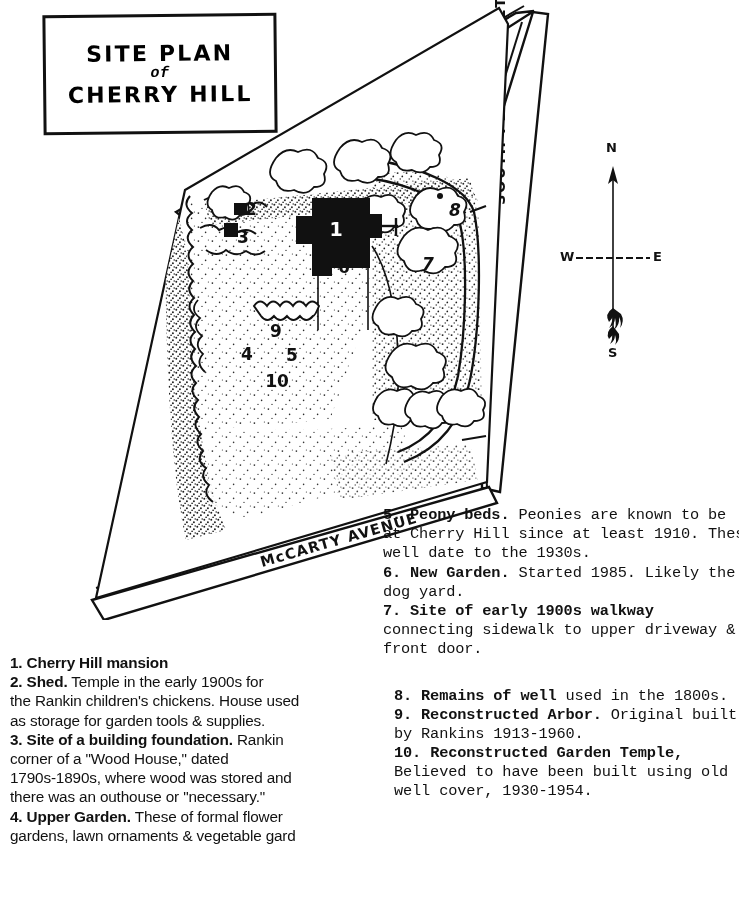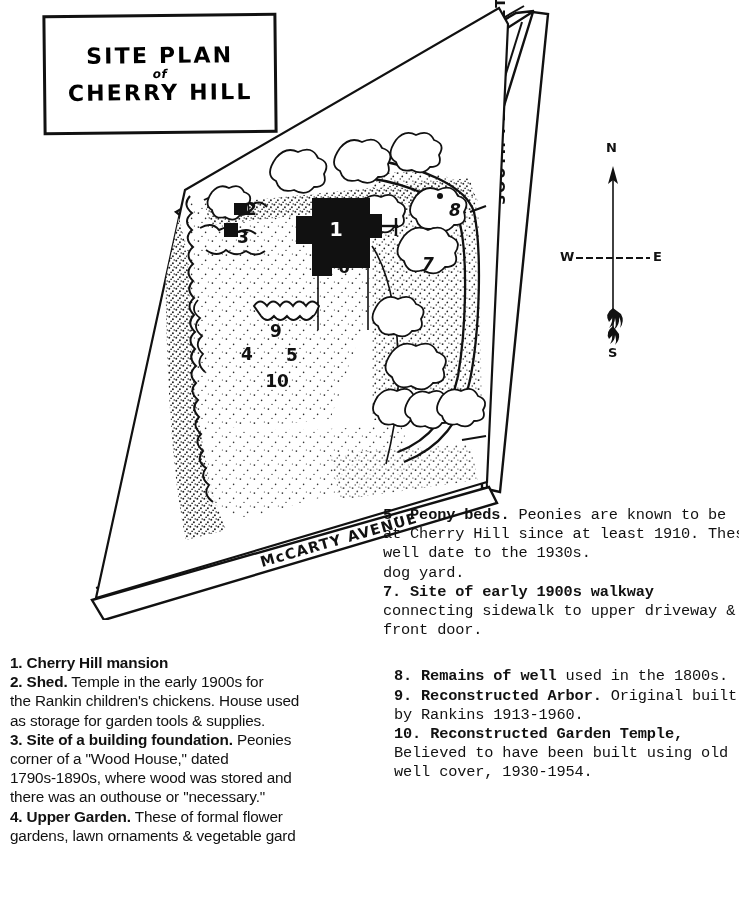--- a/index.html
+++ b/index.html
@@ -18,21 +18,21 @@
   #title-inner{
     position:absolute;inset:0;display:flex;flex-direction:column;
     align-items:center;justify-content:center;gap:1px;
   }
   .tl{
     font-family:"DejaVu Sans", sans-serif;
     font-weight:700;color:#000;letter-spacing:2.2px;
     line-height:1.05;white-space:nowrap;
   }
   .tl1{font-size:22px;}
-  .tl2{font-size:12px;font-style:italic;letter-spacing:0.5px;font-weight:700;}
+  .tl2{font-size:15px;font-style:italic;letter-spacing:0.5px;font-weight:700;font-family:Liberation Mono, monospace;}
   .tl3{font-size:22px;}
 
   
   #map{position:absolute;left:0;top:0;width:739px;height:620px;}
 
   
   #compass{position:absolute;left:540px;top:140px;width:165px;height:230px;}
   .cmp-label{
     position:absolute;font-family:"DejaVu Sans",sans-serif;
     font-weight:700;font-size:13px;color:#111;
@@ -247,21 +247,21 @@
         <b>Shed.</b>
         <span>Temple in the early 1900s for</span>
       </div>
       <div class="nowrapline">the Rankin children's chickens. House used</div>
       <div class="nowrapline">as storage for garden tools &amp; supplies.</div>
     </div>
     <div class="entry">
       <div class="nowrapline">
         <b>3.</b>
         <b>Site of a building foundation.</b>
-        <span>Peonies</span>
+        <span>Rankin</span>
       </div>
       <div class="nowrapline">corner of a "Wood House," dated</div>
       <div class="nowrapline">1790s-1890s, where wood was stored and</div>
       <div class="nowrapline">there was an outhouse or "necessary."</div>
     </div>
     <div class="entry">
       <div class="nowrapline">
         <b>4.</b>
         <b>Upper Garden.</b>
         <span>These of formal flower</span>
@@ -274,20 +274,25 @@
     <div class="entry">
       <div class="nowrapline">
         <b>5.</b>
         <b>Peony beds.</b>
         <span>Peonies are known to be</span>
       </div>
       <div class="nowrapline">at Cherry Hill since at least 1910. These</div>
       <div class="nowrapline">well date to the 1930s.</div>
     </div>
     <div class="entry">
+      <div class="nowrapline">
+        <b>6.</b>
+        <b>New Garden.</b>
+        <span>Started 1985. Likely the</span>
+      </div>
       <div class="nowrapline">dog yard.</div>
     </div>
     <div class="entry">
       <div class="nowrapline">
         <b>7.</b>
         <b>Site of early 1900s walkway</b>
       </div>
       <div class="nowrapline">connecting sidewalk to upper driveway &amp;</div>
       <div class="nowrapline">front door.</div>
     </div>

